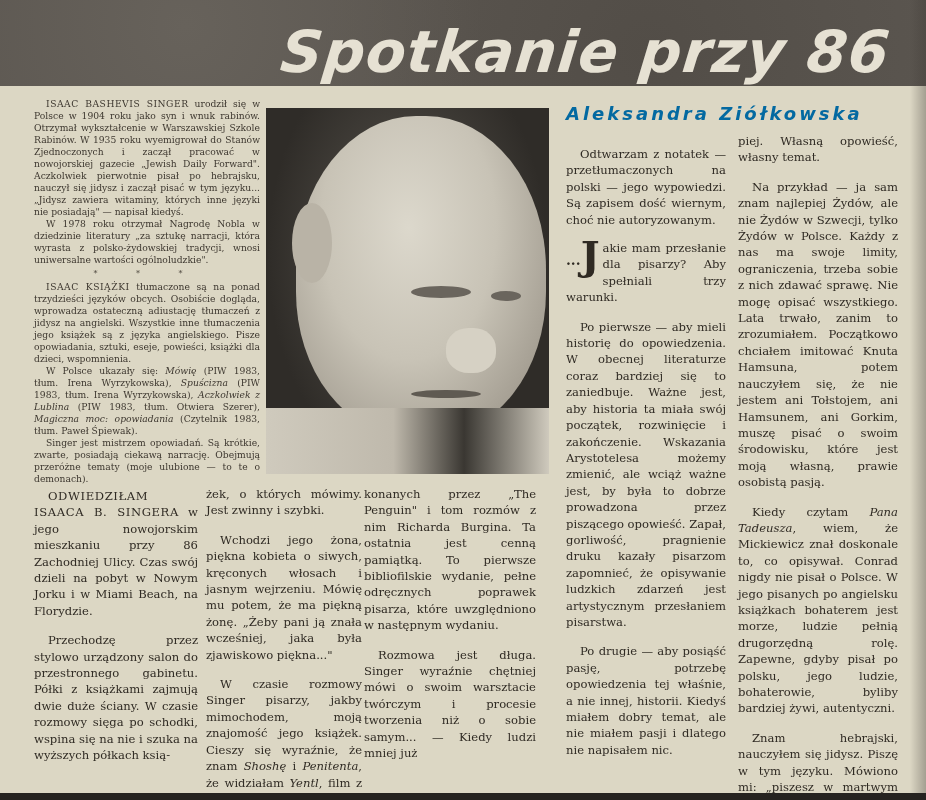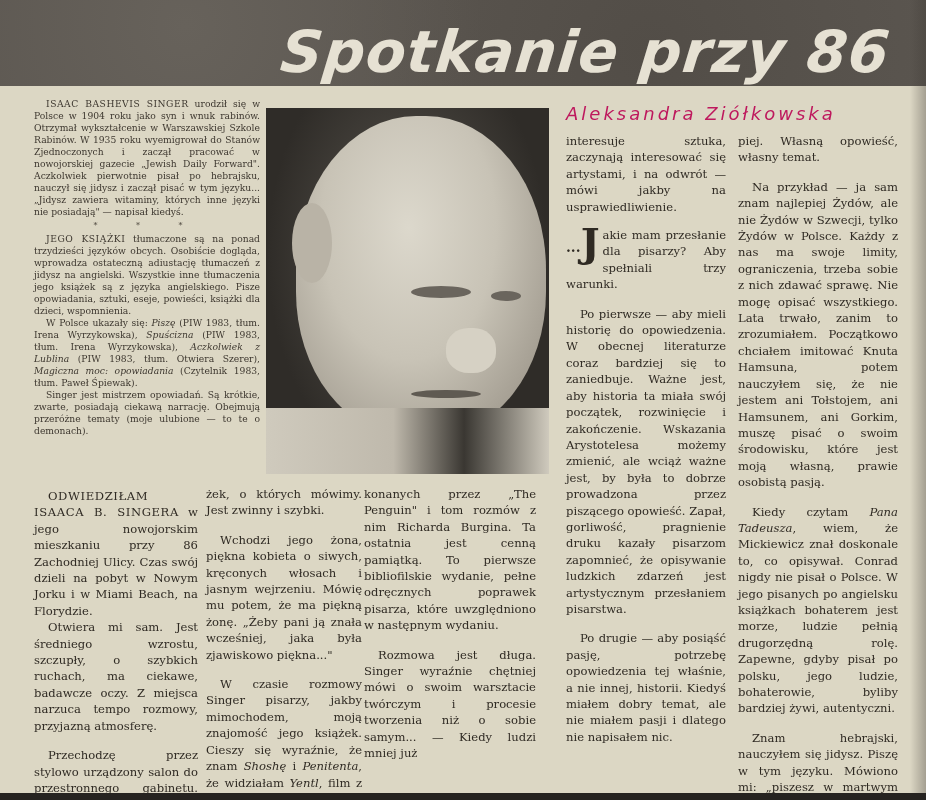--- a/index.html
+++ b/index.html
@@ -2,21 +2,21 @@
 <html><head>
 <meta charset="utf-8">
 <style>
   html,body{margin:0;padding:0;}
   body{width:926px;height:800px;overflow:hidden;background:#d9d4c1;position:relative;font-family:"DejaVu Serif",serif;color:#2b2620;}
   .page{position:absolute;left:0;top:0;width:926px;height:800px;background:#dcd7c4;}
   .header{position:absolute;left:0;top:0;width:926px;height:86px;background:#5b5650;
     background-image:radial-gradient(circle at 20% 30%,#67625b 0,transparent 40%),radial-gradient(circle at 70% 60%,#524d47 0,transparent 50%);}
   .title{position:absolute;right:36px;top:18px;font-family:"DejaVu Sans",sans-serif;font-weight:bold;font-style:italic;font-size:58px;letter-spacing:1px;color:#e6e1d3;transform:skewX(-6deg);white-space:nowrap;}
   .header-edge{position:absolute;right:0;top:0;width:16px;height:800px;background:linear-gradient(90deg,rgba(0,0,0,0) 0,rgba(60,55,50,.35) 100%);}
-  .author{position:absolute;left:566px;top:103px;font-family:"DejaVu Sans",sans-serif;font-weight:normal;font-style:italic;font-size:18px;letter-spacing:3px;color:#be185d;white-space:nowrap;}
+  .author{position:absolute;left:566px;top:103px;font-family:"DejaVu Sans",sans-serif;font-weight:bold;font-style:italic;font-size:18px;letter-spacing:3px;color:#0369a1;white-space:nowrap;}
   .bio{position:absolute;left:34px;top:98px;width:226px;font-family:"DejaVu Serif",serif;font-weight:normal;font-size:9.2px;line-height:12px;text-align:justify;color:#3d372f;}
   .bio p{margin:0;text-indent:12px;}
   .bio .caps{letter-spacing:.5px;}
   .bio .stars{text-align:center;letter-spacing:18px;margin:2px 0 1px 0;font-size:8px;}
   .photo{position:absolute;left:266px;top:108px;width:283px;height:366px;background:#3b3833;overflow:hidden;}
   .photo .bg{position:absolute;left:0;top:0;width:100%;height:100%;background:radial-gradient(ellipse at 50% 40%,#5b5750 0,#2f2c28 70%);}
   .photo .head{position:absolute;left:30px;top:8px;width:250px;height:320px;border-radius:48% 48% 45% 45%;background:radial-gradient(ellipse at 45% 35%,#dcd8cc 0,#c8c3b6 45%,#a9a397 75%,#8f897d 100%);}
   .photo .ear{position:absolute;left:26px;top:95px;width:40px;height:80px;border-radius:50%;background:#b9b3a6;}
   .photo .eye1{position:absolute;left:145px;top:178px;width:60px;height:12px;border-radius:50%;background:#6a655d;}
   .photo .eye2{position:absolute;left:225px;top:183px;width:30px;height:10px;border-radius:50%;background:#6a655d;}
@@ -44,56 +44,56 @@
 
   <div class="header">
     <div class="title">Spotkanie przy 86</div>
   </div>
   <div class="header-edge"></div>
 
   <div class="author">Aleksandra Ziółkowska</div>
 
   <div class="bio">
     <p><span class="caps">ISAAC BASHEVIS SINGER</span><span> urodził się w Polsce w 1904 roku jako syn i wnuk rabinów. Otrzymał wykształcenie w Warszawskiej Szkole Rabinów. W 1935 roku wyemigrował do Stanów Zjednoczonych i zaczął pracować w nowojorskiej gazecie „Jewish Daily Forward". Aczkolwiek pierwotnie pisał po hebrajsku, nauczył się jidysz i zaczął pisać w tym języku... „Jidysz zawiera witaminy, których inne języki nie posiadają" — napisał kiedyś.</span></p>
+    <p>W 1978 roku otrzymał Nagrodę Nobla w dziedzinie literatury „za sztukę narracji, która wyrasta z polsko-żydowskiej tradycji, wnosi uniwersalne wartości ogólnoludzkie".</p>
     <div class="stars">* * *</div>
-    <p><span class="caps">JEGO KSIĄŻKI</span><span> tłumaczone są na ponad trzydzieści języków obcych. Osobiście dogląda, wprowadza ostateczną adiustację tłumaczeń z jidysz na angielski. Wszystkie inne tłumaczenia jego książek są z języka angielskiego. Pisze opowiadania, sztuki, eseje, powieści, książki dla dzieci, wspomnienia.</span></p>
-    <p><span>W Polsce ukazały się: </span><i>Piszę</i><span> (PIW 1983, tłum. Irena Wyrzykowska), </span><i>Spuścizna</i><span> (PIW 1983, tłum. Irena Wyrzykowska), </span><i>Aczkolwiek z Lublina</i><span> (PIW 1983, tłum. Otwiera Szerer), </span><i>Magiczna moc: opowiadania</i><span> (Czytelnik 1983, tłum. Paweł Śpiewak).</span></p>
+    <p><span class="caps">ISAAC KSIĄŻKI</span><span> tłumaczone są na ponad trzydzieści języków obcych. Osobiście dogląda, wprowadza ostateczną adiustację tłumaczeń z jidysz na angielski. Wszystkie inne tłumaczenia jego książek są z języka angielskiego. Pisze opowiadania, sztuki, eseje, powieści, książki dla dzieci, wspomnienia.</span></p>
+    <p><span>W Polsce ukazały się: </span><i>Mówię</i><span> (PIW 1983, tłum. Irena Wyrzykowska), </span><i>Spuścizna</i><span> (PIW 1983, tłum. Irena Wyrzykowska), </span><i>Aczkolwiek z Lublina</i><span> (PIW 1983, tłum. Otwiera Szerer), </span><i>Magiczna moc: opowiadania</i><span> (Czytelnik 1983, tłum. Paweł Śpiewak).</span></p>
     <p>Singer jest mistrzem opowiadań. Są krótkie, zwarte, posiadają ciekawą narrację. Obejmują przeróżne tematy (moje ulubione — to te o demonach).</p>
   </div>
 
   <div class="photo" title="Portret Isaaca Bashevisa Singera">
     <div class="bg"></div>
     <div class="head"></div>
     <div class="ear"></div>
     <div class="eye1"></div>
     <div class="eye2"></div>
     <div class="nose"></div>
     <div class="mouth"></div>
     <div class="collar"></div>
   </div>
 
   <div class="col c1">
     <p><span class="lead">ODWIEDZIŁAM ISAACA B. SINGERA</span><span> w jego nowojorskim mieszkaniu przy 86 Zachodniej Ulicy. Czas swój dzieli na pobyt w Nowym Jorku i w Miami Beach, na Florydzie.</span></p>
-    <p>Otwiera mi sam. Jest średniego wzrostu, szczupły, o szybkich ruchach, ma ciekawe, badawcze oczy. Z miejsca narzuca tempo rozmowy, przyjazną atmosferę.</p>
     <p class="gap">Przechodzę przez stylowo urządzony salon do przestronnego gabinetu. Półki z książkami zajmują dwie duże ściany. W czasie rozmowy sięga po schodki, wspina się na nie i szuka na wyższych półkach ksią-</p>
   </div>
 
   <div class="col c2">
     <p style="text-indent:0">żek, o których mówimy. Jest zwinny i szybki.</p>
     <p class="gap">Wchodzi jego żona, piękna kobieta o siwych, kręconych włosach i jasnym wejrzeniu. Mówię mu potem, że ma piękną żonę. „Żeby pani ją znała wcześniej, jaka była zjawiskowo piękna..."</p>
     <p class="gap"><span>W czasie rozmowy Singer pisarzy, jakby mimochodem, moją znajomość jego książek. Cieszy się wyraźnie, że znam </span><i>Shoshę</i><span> i </span><i>Penitenta</i><span>, że widziałam </span><i>Yentl</i><span>, film z Barbrą Streisand w roli głównej, nakręcony na podstawie jego opowiadania. Sam oferuje mi tom opowiadań </span></p>
   </div>
 
   <div class="col c3">
     <p style="text-indent:0">konanych przez „The Penguin" i tom rozmów z nim Richarda Burgina. Ta ostatnia jest cenną pamiątką. To pierwsze bibliofilskie wydanie, pełne odręcznych poprawek pisarza, które uwzględniono w następnym wydaniu.</p>
     <p class="gap">Rozmowa jest długa. Singer wyraźnie chętniej mówi o swoim warsztacie twórczym i procesie tworzenia niż o sobie samym... — Kiedy ludzi mniej już</p>
   </div>
 
   <div class="col c4">
-    <p style="text-indent:0">interesuje sztuka, zaczynają interesować się artystami, i na odwrót — mówi jakby na usprawiedliwienie.</p>
+    <p class="gap">Odtwarzam z notatek — przetłumaczonych na polski — jego wypowiedzi. Są zapisem dość wiernym, choć nie autoryzowanym.</p>
     <p class="gap" style="text-indent:0;margin-top:12px"><span class="dropcap"><span class="dots" style="font-size:14px;vertical-align:middle">...</span><span>J</span></span><span>akie mam przesłanie dla pisarzy? Aby spełniali trzy warunki.</span></p>
     <p class="gap" style="clear:both">Po pierwsze — aby mieli historię do opowiedzenia. W obecnej literaturze coraz bardziej się to zaniedbuje. Ważne jest, aby historia ta miała swój początek, rozwinięcie i zakończenie. Wskazania Arystotelesa możemy zmienić, ale wciąż ważne jest, by była to dobrze prowadzona przez piszącego opowieść. Zapał, gorliwość, pragnienie druku kazały pisarzom zapomnieć, że opisywanie ludzkich zdarzeń jest artystycznym przesłaniem pisarstwa.</p>
     <p class="gap">Po drugie — aby posiąść pasję, potrzebę opowiedzenia tej właśnie, a nie innej, historii. Kiedyś miałem dobry temat, ale nie miałem pasji i dlatego nie napisałem nic.</p>
 
   </div>
 
   <div class="col c5">
     <p style="text-indent:0">piej. Własną opowieść, własny temat.</p>
     <p class="gap">Na przykład — ja sam znam najlepiej Żydów, ale nie Żydów w Szwecji, tylko Żydów w Polsce. Każdy z nas ma swoje limity, ograniczenia, trzeba sobie z nich zdawać sprawę. Nie mogę opisać wszystkiego. Lata trwało, zanim to zrozumiałem. Początkowo chciałem imitować Knuta Hamsuna, potem nauczyłem się, że nie jestem ani Tołstojem, ani Hamsunem, ani Gorkim, muszę pisać o swoim środowisku, które jest moją własną, prawie osobistą pasją.</p>
     <p class="gap"><span>Kiedy czytam </span><i>Pana Tadeusza</i><span>, wiem, że Mickiewicz znał doskonale to, co opisywał. Conrad nigdy nie pisał o Polsce. W jego pisanych po angielsku książkach bohaterem jest morze, ludzie pełnią drugorzędną rolę. Zapewne, gdyby pisał po polsku, jego ludzie, bohaterowie, byliby bardziej żywi, autentyczni.</span></p>

